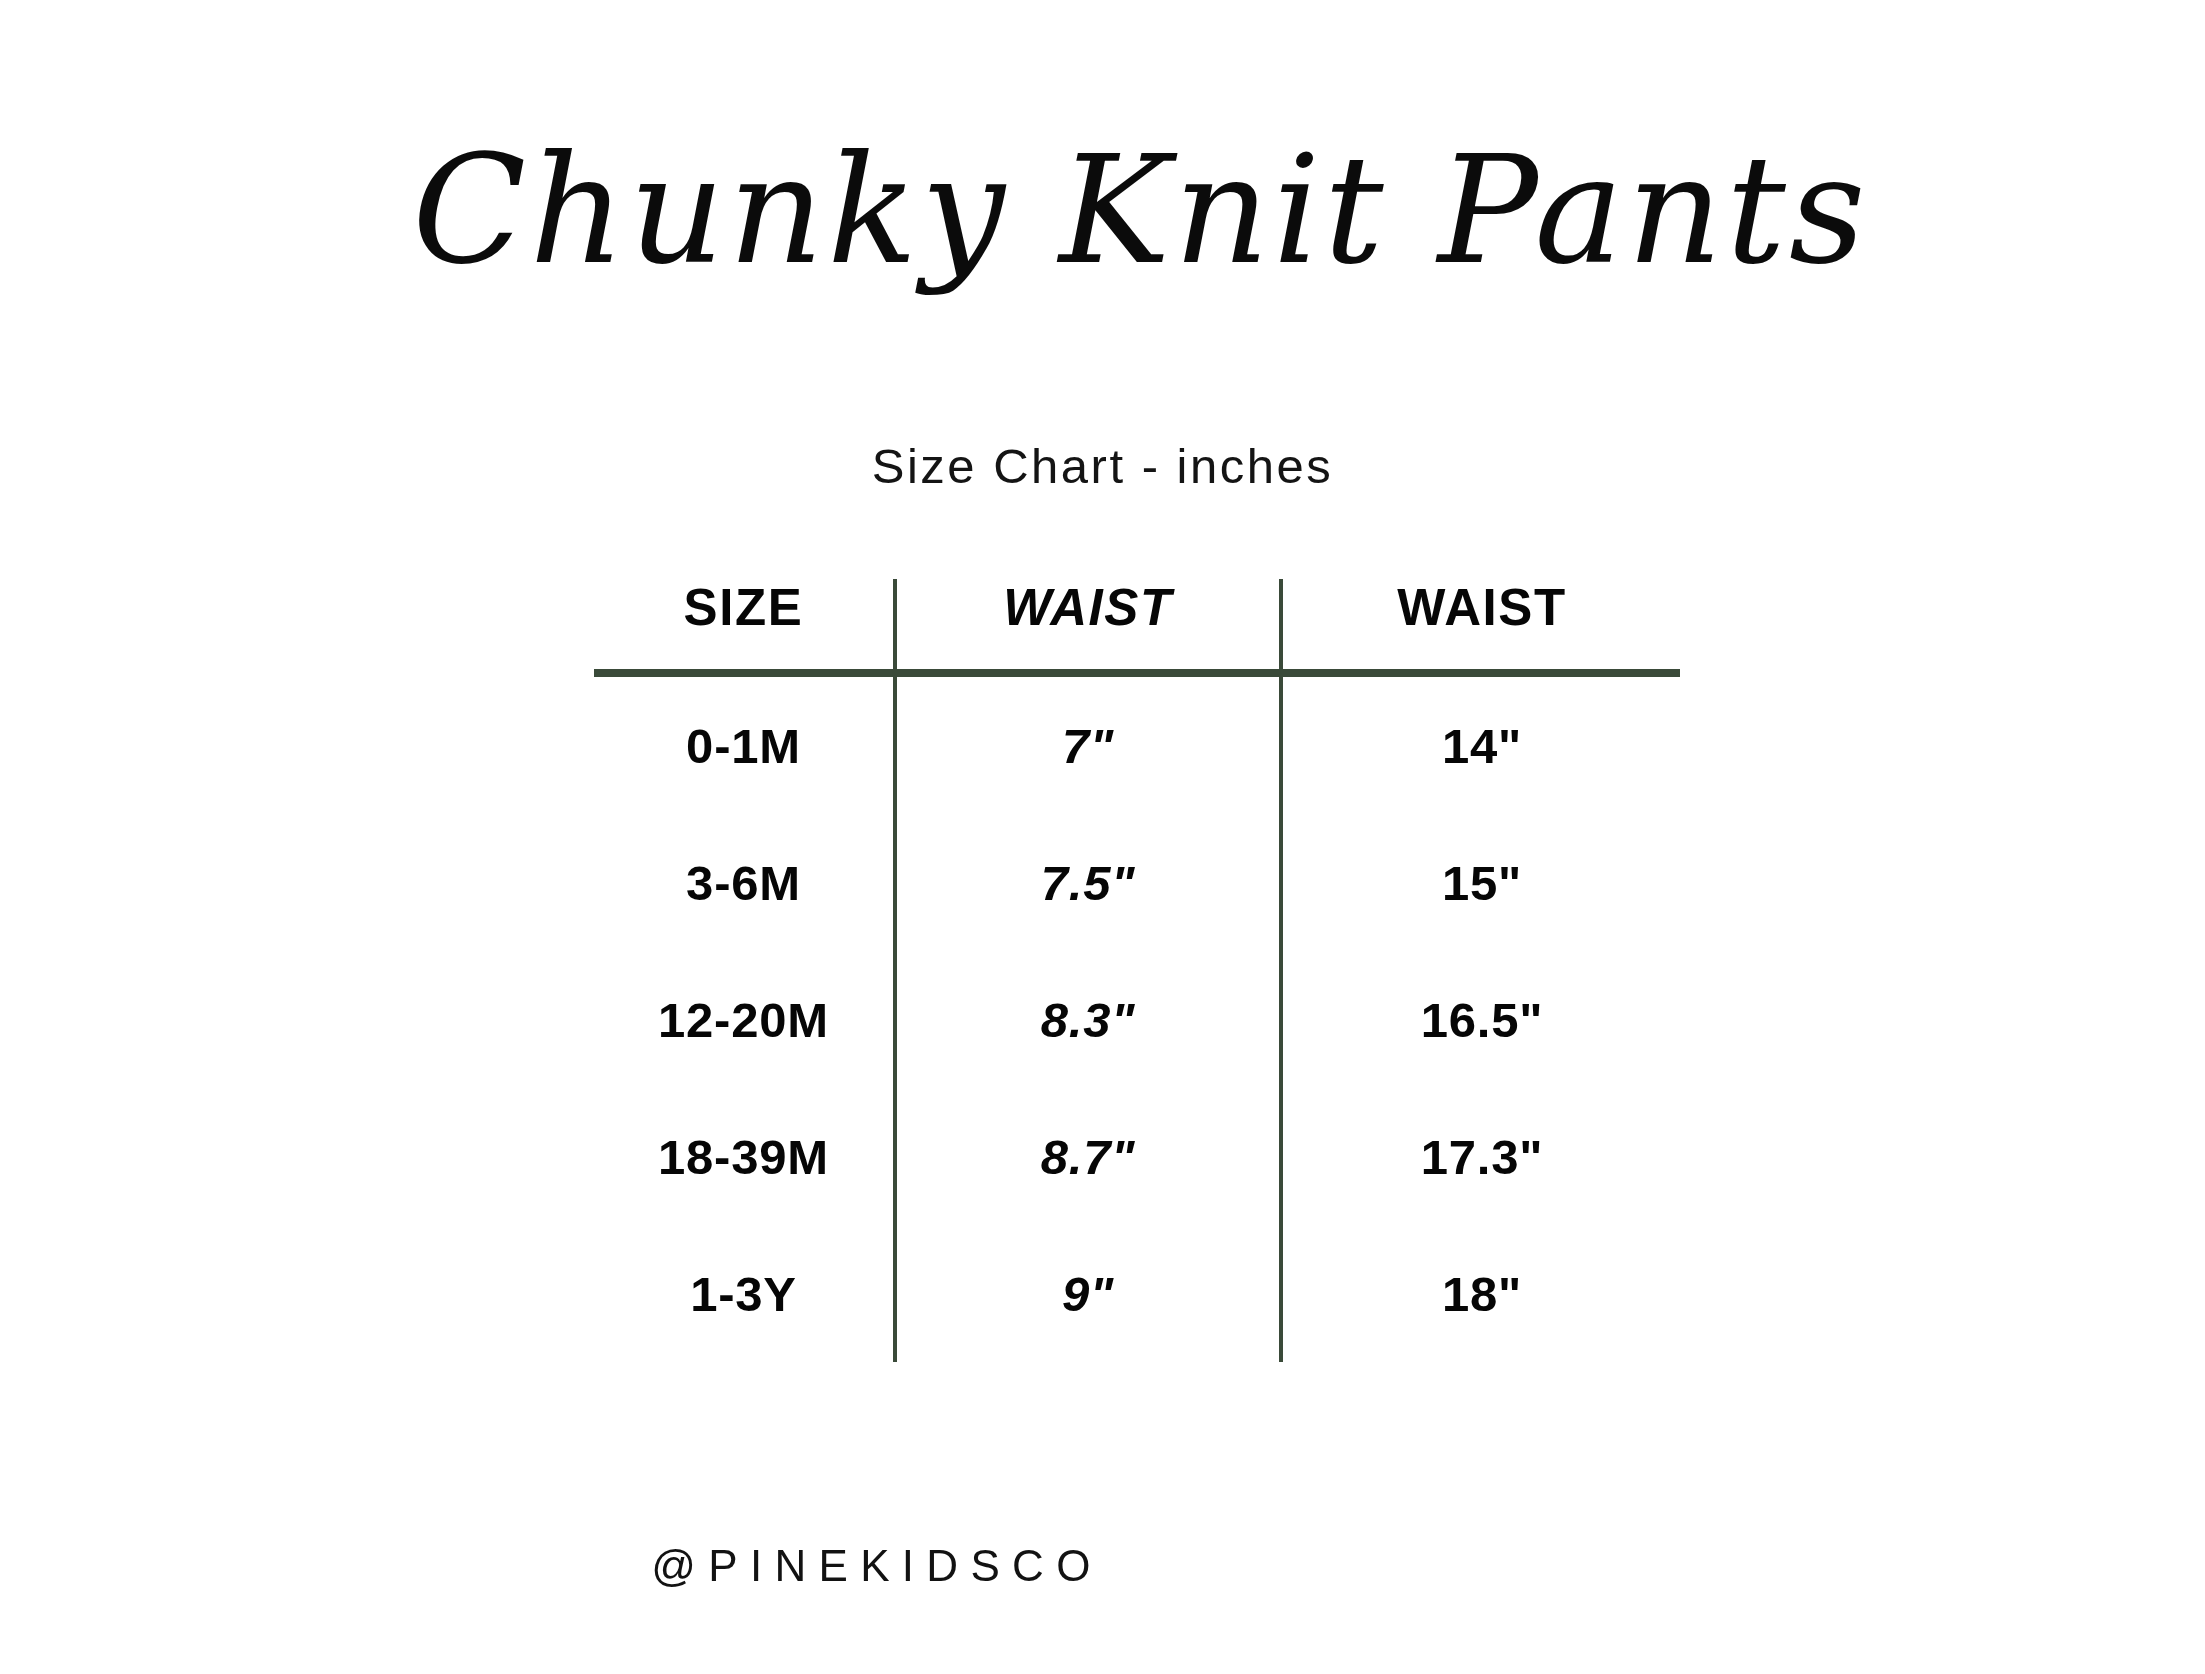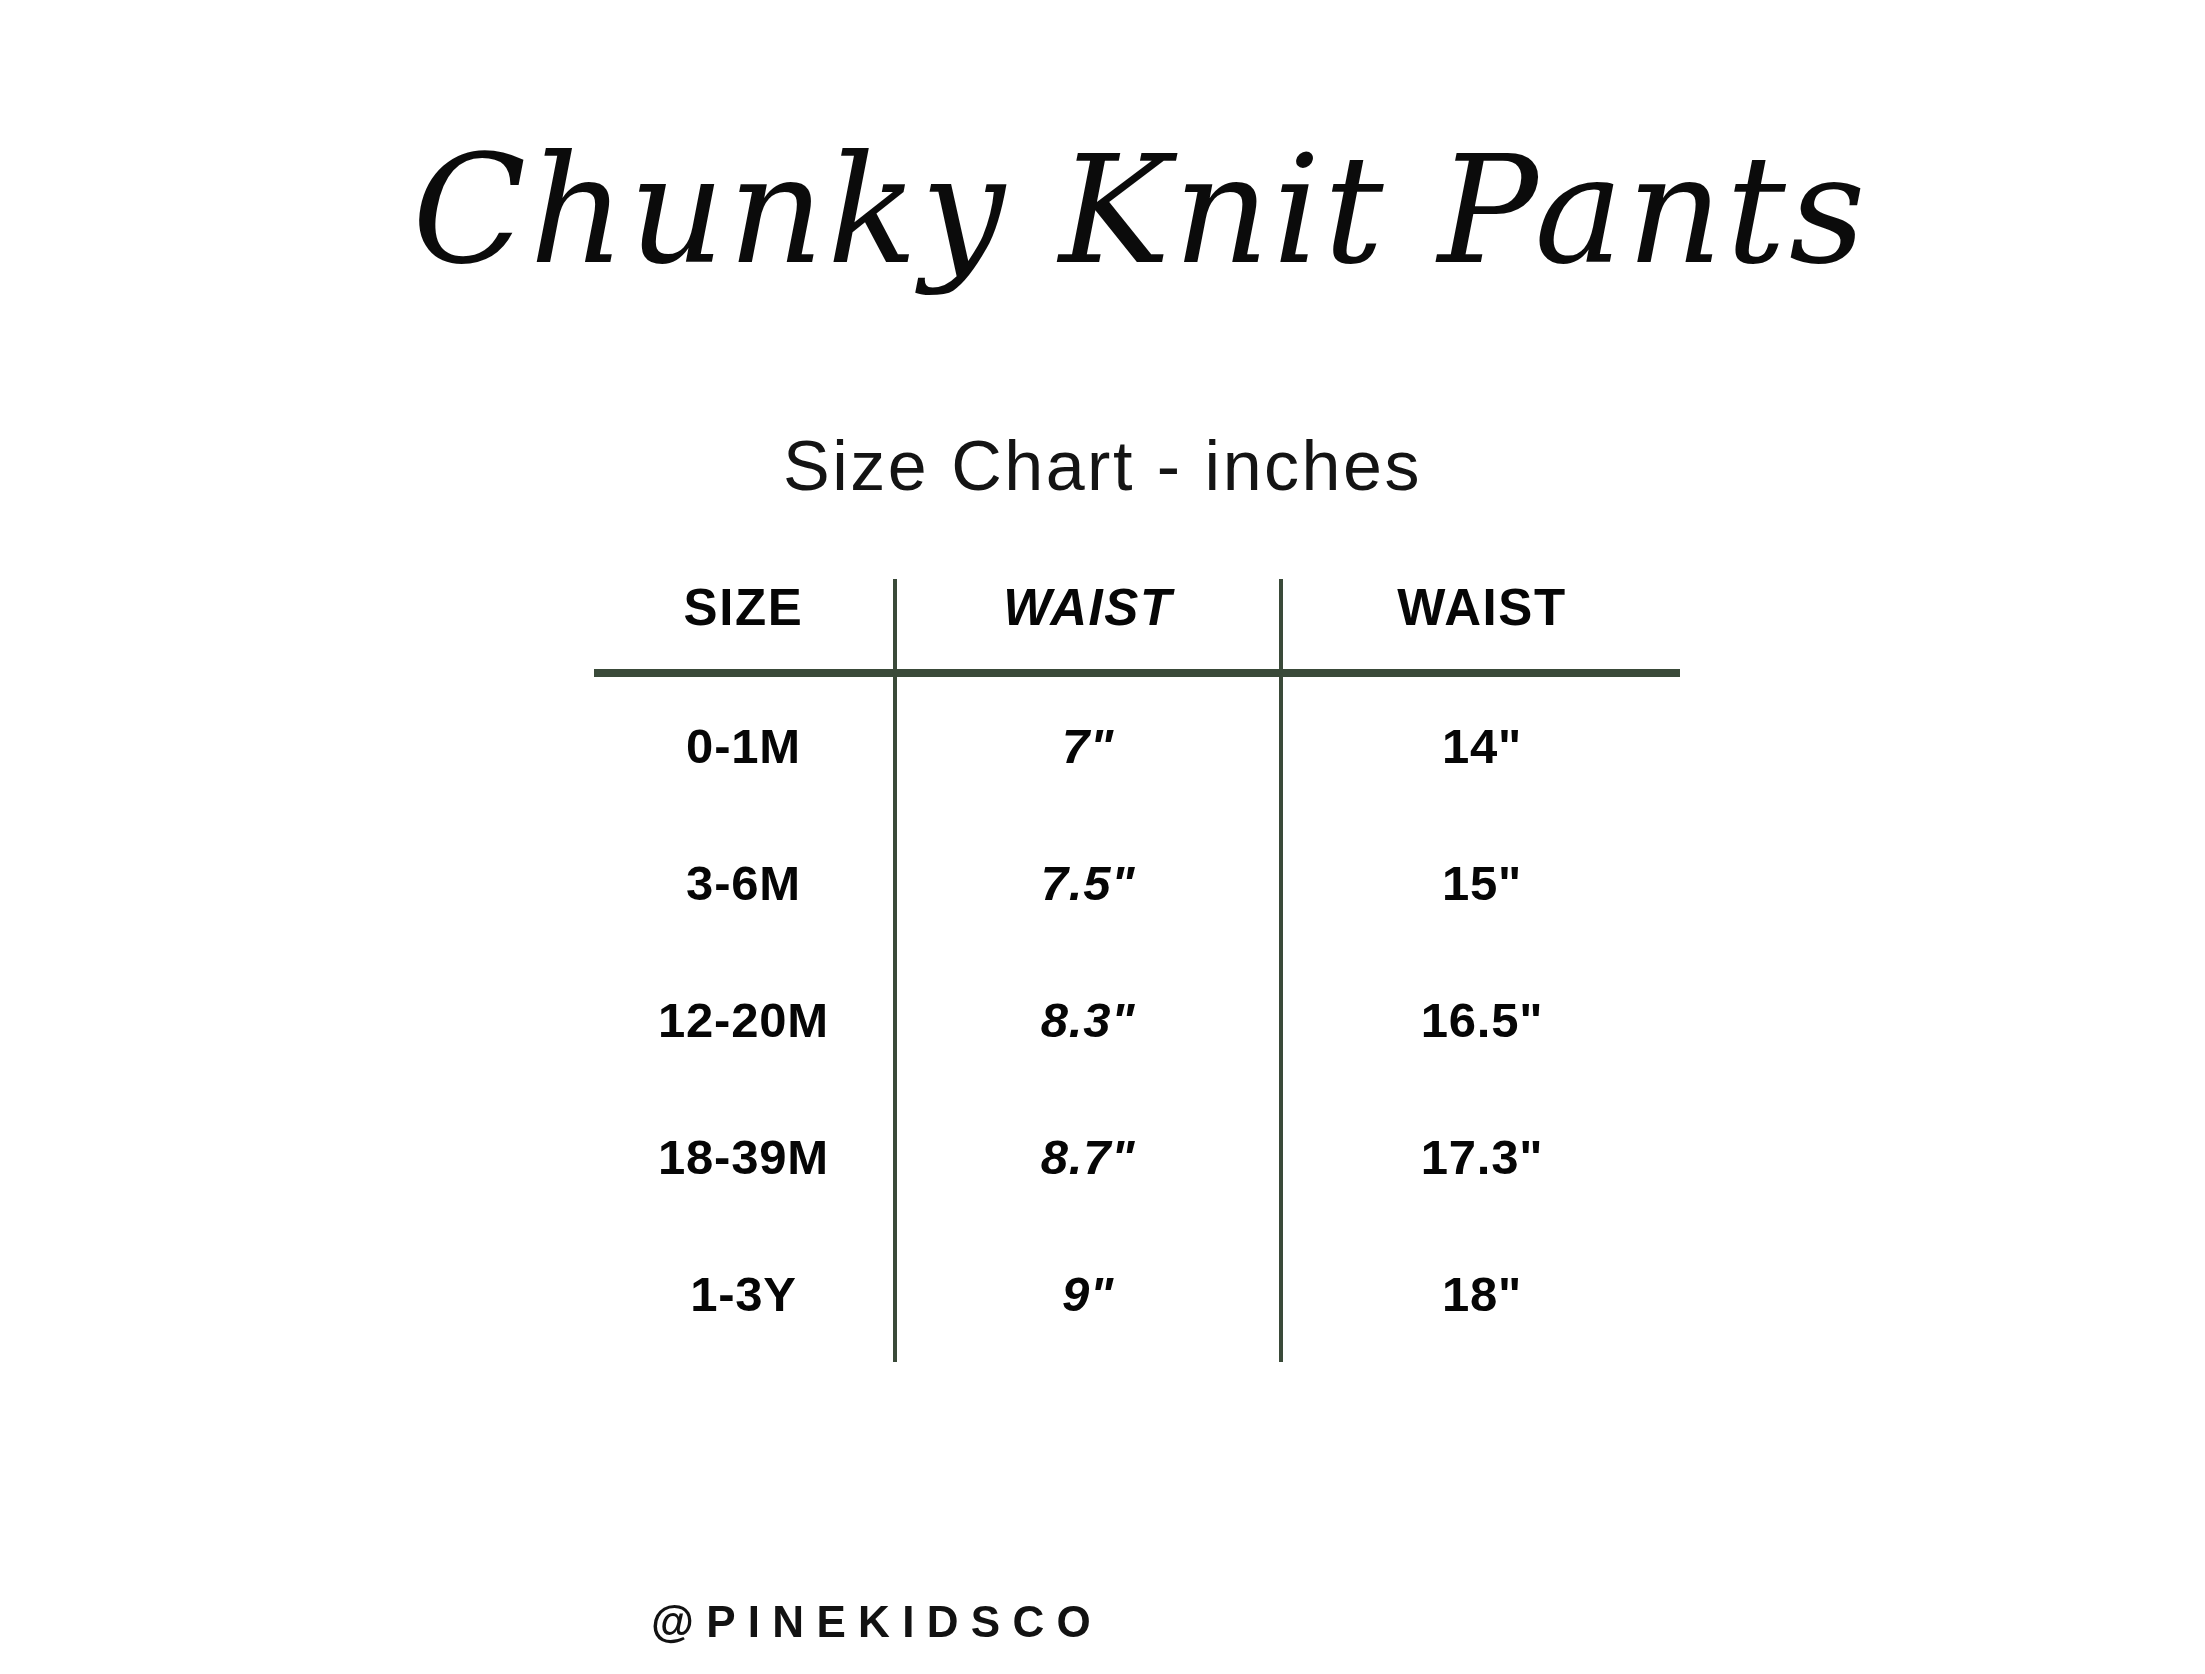--- a/index.html
+++ b/index.html
@@ -32,21 +32,21 @@
     color: #0b0b0b;
     white-space: nowrap;
   }
 
   .subtitle {
     position: absolute;
     top: 413px;
     left: 0;
     width: 2205px;
     text-align: center;
-    font-size: 70px;
+    font-size: 49px;
     font-weight: 400;
     letter-spacing: 2.5px;
     line-height: 106px;
     color: #141414;
   }
 
   
   .size-table {
     position: absolute;
     left: 594px;
@@ -85,26 +85,26 @@
     letter-spacing: 0.8px;
     color: #060606;
   }
   
   .c0, .h0 { border-right: 4.1px solid var(--line-green); }
   .c1, .h1 { border-right: 4.1px solid var(--line-green); font-style: italic; }
 
   
   .footer {
     position: absolute;
-    top: 1596px;
+    top: 1540px;
     left: 0;
     width: 1754px;
     text-align: center;
     font-size: 44px;
-    font-weight: 700;
+    font-weight: 400;
     letter-spacing: 12.3px;
     line-height: 52px;
     color: #121212;
   }
 </style>
 </head>
 <body style="background: rgb(255, 255, 255);">
 
 <div class="title">Chunky Knit Pants</div>
 

